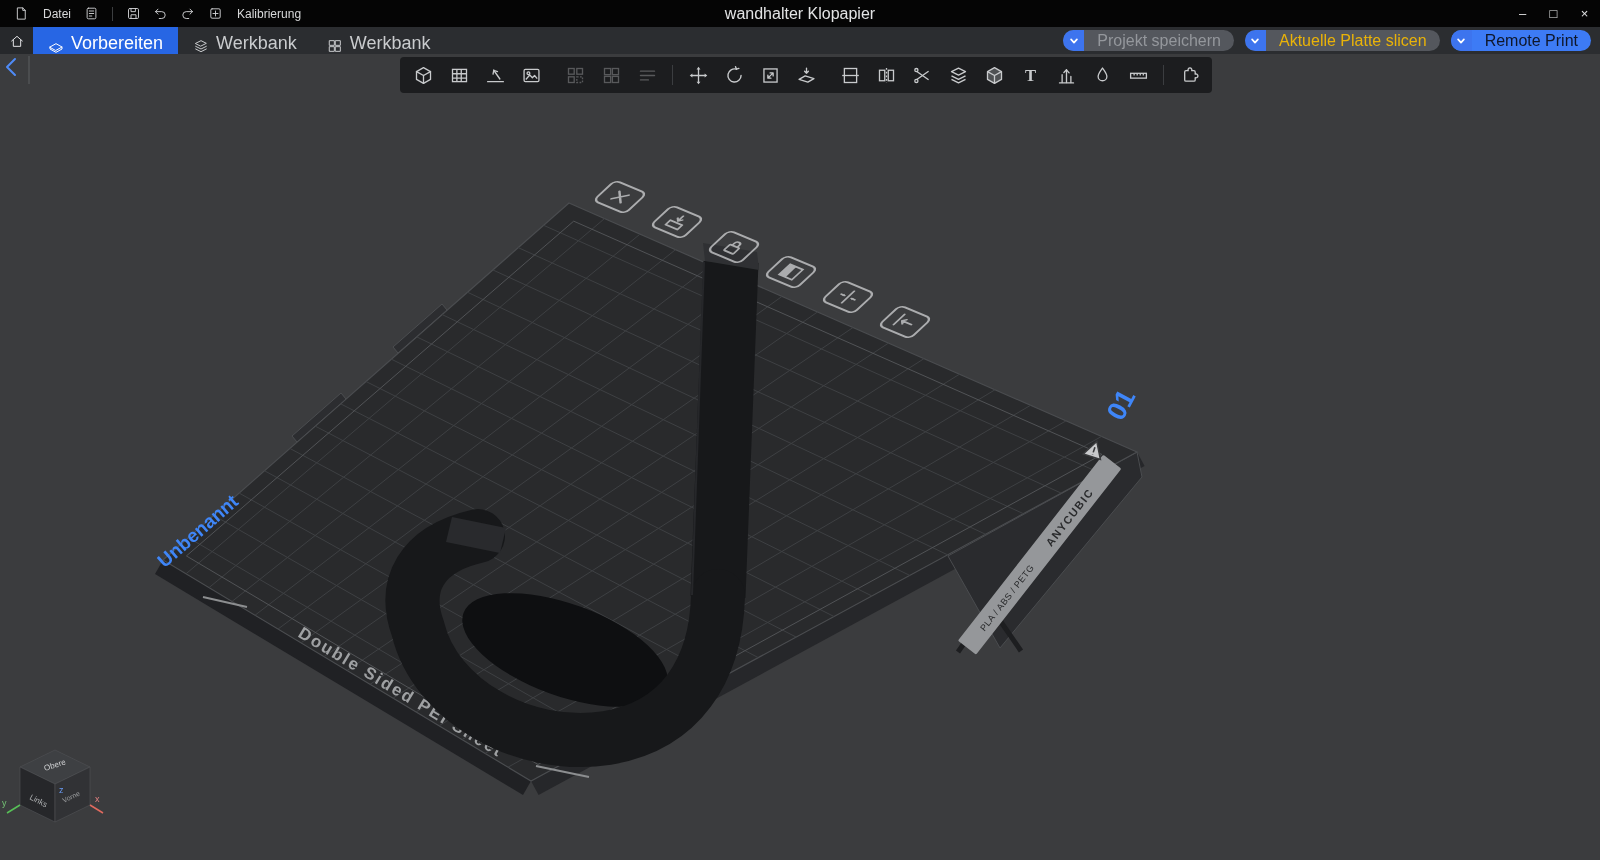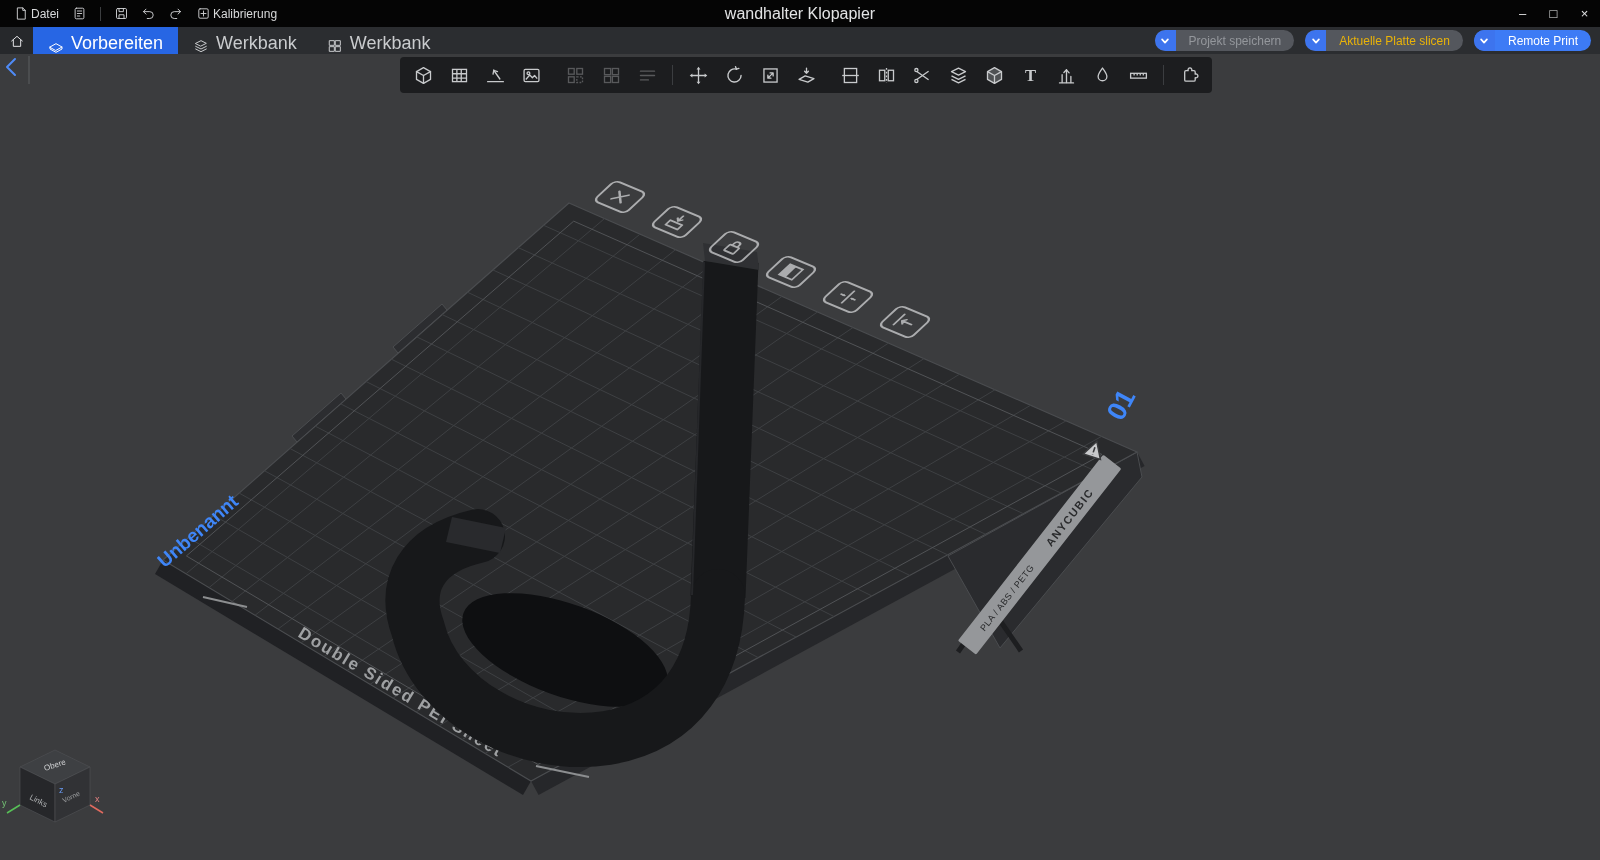--- a/index.html
+++ b/index.html
@@ -5,46 +5,46 @@
   html,body{margin:0;padding:0;}
   body{
     width:1600px;height:860px;position:relative;overflow:hidden;
     background:#3b3c3e;font-family:"Liberation Sans",sans-serif;
     -webkit-user-select:none;user-select:none;
   }
   
   .titlebar{position:absolute;top:0;left:0;width:100%;height:27px;background:#050505;
     display:flex;align-items:center;z-index:20;color:#d8d9da;font-size:12px;}
   .tb-left{display:flex;align-items:center;padding-left:7px;z-index:2;}
-  .tb-item{display:flex;align-items:center;gap:2px;padding:0 7px;height:27px;cursor:default;}
+  .tb-item{display:flex;align-items:center;gap:14px;padding:0 7px;height:27px;cursor:default;}
   .tb-btn{width:27px;height:27px;display:flex;align-items:center;justify-content:center;}
   .tb-sep{width:1px;height:14px;background:#3c3e40;margin:0 7px;}
   .ic{width:15px;height:15px;stroke:#cfd0d2;fill:none;stroke-width:1.5;stroke-linecap:round;stroke-linejoin:round;}
   .tb-title{position:absolute;left:0;right:0;top:0;height:27px;line-height:27px;text-align:center;
     font-size:16px;color:#e3e4e5;pointer-events:none;}
   .tb-right{margin-left:auto;display:flex;z-index:2;}
   .win-btn{width:31px;height:27px;display:flex;align-items:center;justify-content:center;
     font-size:13px;color:#e3e4e5;}
   
   .tabbar{position:absolute;top:27px;left:0;width:100%;height:27px;background:#2b2d30;
     display:flex;align-items:stretch;z-index:20;}
   .home-btn{width:33px;display:flex;align-items:center;justify-content:center;background:#26282b;}
   .tab{display:flex;align-items:flex-end;gap:7px;padding:0 15px;font-size:18px;color:#c9cbcd;}
   .tab.active{background:#2766e4;color:#fff;}
   .tab-icon{width:16px;height:16px;stroke:currentColor;fill:none;stroke-width:1.5;stroke-linecap:round;stroke-linejoin:round;}
   .tab-actions{margin-left:auto;display:flex;align-items:center;gap:11px;padding-right:9px;}
-  .pill{height:21px;border-radius:11px;display:flex;align-items:center;overflow:hidden;font-size:12px;}
+  .pill{height:21px;border-radius:11px;display:flex;align-items:center;overflow:hidden;font-size:16px;}
   .pill-chev{width:21px;height:21px;background:#3d74ee;display:flex;align-items:center;justify-content:center;flex:none;}
   .pill-chev svg{width:10px;height:10px;stroke:#fff;stroke-width:2;fill:none;stroke-linecap:round;stroke-linejoin:round;}
   .pill.gray{background:#54575d;}
   .pill .pill-label{padding:0 13px;white-space:nowrap;}
   .pill.gray .pill-label{color:#eab308;}
   .pill.gray.dim .pill-label{color:#94979c;}
   .pill.blue{background:#3d7bf5;}
-  .pill.blue .pill-label{color:#ffffff;}
+  .pill.blue .pill-label{color:#0f172a;}
   
   .float-toolbar{position:absolute;top:57px;left:400px;height:36px;background:#1c1d1f;
     border-radius:4px;display:flex;align-items:center;padding:0 8px;z-index:15;}
   .tb-group{display:flex;align-items:center;gap:6px;}
   .tb-group.disabled{opacity:.35;}
   .tool-btn{width:30px;height:30px;background:none;border:none;display:flex;align-items:center;
     justify-content:center;color:#c8cacc;padding:0;cursor:pointer;}
   .tool-btn svg{width:21px;height:21px;}
   .tb-gap{width:14px;}
   .tb-line{width:1px;height:20px;background:#3b3d40;margin:0 10px;}

